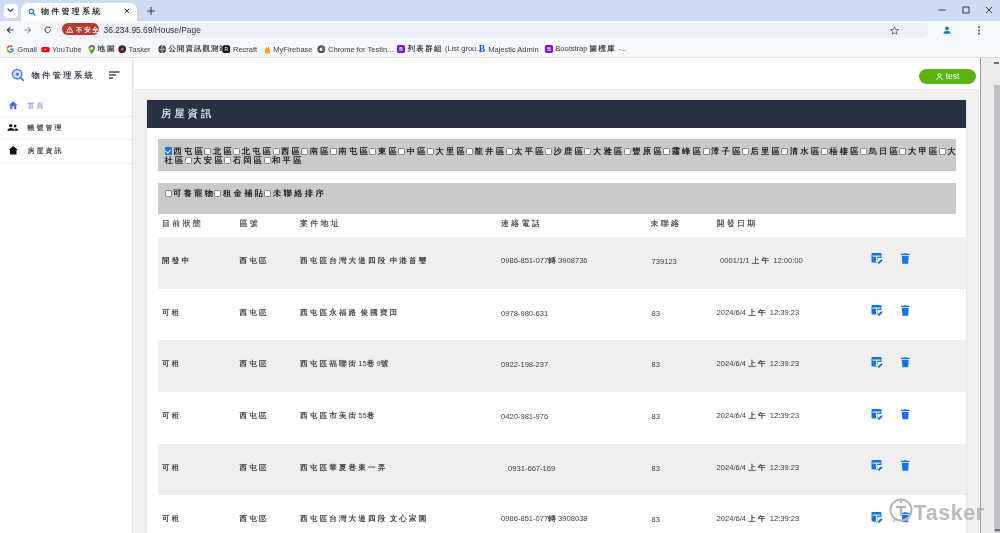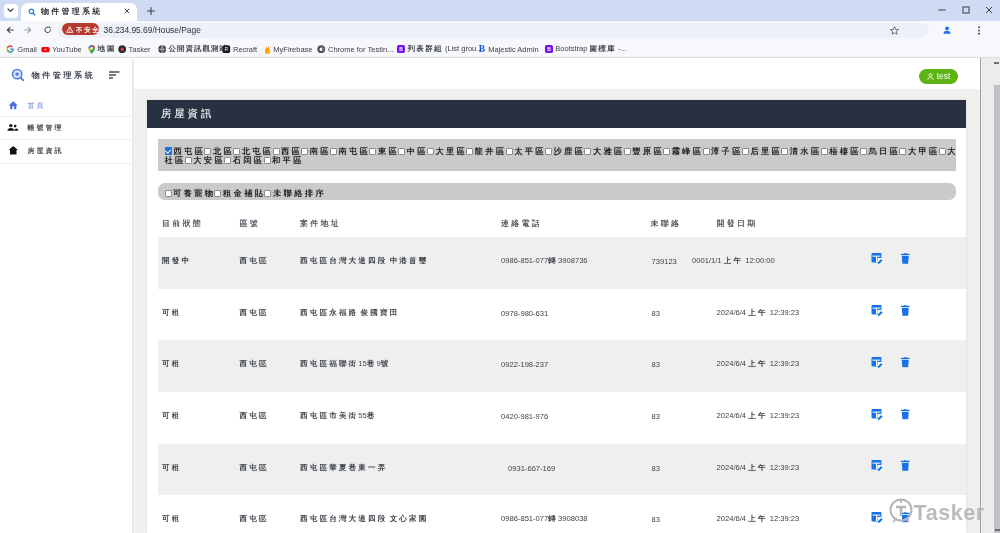--- a/index.html
+++ b/index.html
@@ -18,28 +18,28 @@
 #bookmarks { left:0; top:40px; width:1000px; height:18px; background:#f6f8fc; border-bottom:1px solid #d9dde4; }
 .bm { position:absolute; top:40px; height:18px; display:flex; align-items:center; font-size:7.5px; color:#3b3e42; }
 .bm svg, .bm .bico { margin-right:2.5px; }
 
 #page { left:0; top:59px; width:1000px; height:474px; background:#f0f0ef; }
 #sidebar { left:0; top:0; width:132.5px; height:474px; background:#fff; border-right:1px solid #e4e4e4; }
 #navbar { left:133.5px; top:0; width:846px; height:30px; background:#fff; }
 .menuitem { position:absolute; left:0; width:132px; height:23.3px; }
 .menuitem .mtext { position:absolute; left:27.5px; top:50%; transform:translateY(-50%); font-size:7px; color:#3f4347; letter-spacing:.28em; text-shadow:0 0 0.7px currentColor; }
 .mdiv { position:absolute; left:0; width:132px; border-top:1px solid #ededed; }
-#testbtn { left:919px; top:9.5px; width:39px; height:15.5px; background:#5cb312; border-radius:8px; color:#fff; font-size:8.3px; display:flex; align-items:center; justify-content:center; }
+#testbtn { left:919px; top:9.5px; width:57px; height:15.5px; background:#5cb312; border-radius:8px; color:#fff; font-size:8.3px; display:flex; align-items:center; justify-content:center; }
 
 #card { left:146.5px; top:40.7px; width:819.5px; height:433.3px; background:#fff; overflow:hidden; box-shadow:0 0 2px rgba(0,0,0,.12); }
 #cardhead { left:0; top:0; width:819.5px; height:28.3px; background:#273142; }
 #cardtitle { left:14.5px; top:7px; font-size:10.4px; color:#dfe1e4; }
 .panel { position:absolute; left:11.5px; width:798px; background:#cacaca; font-size:8.3px; color:#1d1d1d; }
 #panel1 { overflow:hidden; top:39.3px; height:32.5px; padding:8px 5px 0 6.5px; line-height:9.5px; white-space:nowrap; }
-#panel2 { overflow:hidden; top:83px; height:17px; padding:6.5px 5px 0 6.5px; line-height:9.5px;border-radius:7px; }
+#panel2 { overflow:hidden; top:83px; height:31px; padding:6.5px 5px 0 6.5px; line-height:9.5px; }
 .cb { display:inline-block; width:7px; height:7px; border:1px solid #8c8c8c; border-radius:1px; background:#fff; vertical-align:-1px; margin-right:1.5px; }
 .cbc { display:inline-block; width:7.5px; height:7.5px; border-radius:1px; background:#1f71d8; vertical-align:-1px; margin-right:1.5px; position:relative; }
 .cbc:after { content:""; position:absolute; left:1.7px; top:0.6px; width:2.6px; height:4.2px; border:solid #fff; border-width:0 1.2px 1.2px 0; transform:rotate(40deg); }
 .cl { margin-right:-1px; letter-spacing:.28em; text-shadow:0 0 0.7px currentColor; }
 
 .hcell { position:absolute; font-size:8px; color:#4e555b; top:118px; }
 .trow { position:absolute; left:11.5px; width:807.5px; height:51.7px; overflow:hidden; }
 .trow .c { position:absolute; top:24px; transform:translateY(-50%); font-size:7.6px; color:#3c4249; white-space:nowrap; }
 .trow a { color:#3c7edb; text-decoration:none; }
 .gray { background:#efefef; }
@@ -265,21 +265,21 @@
       <span class="hcell cjk" style="left:354.5px">連絡電話</span>
       <span class="hcell cjk" style="left:504px">未聯絡</span>
       <span class="hcell cjk" style="left:570px">開發日期</span>
 
       <div class="trow gray" style="top:137.3px">
         <span class="c cjk" style="left:4px">開發中</span>
         <span class="c cjk" style="left:81.5px">西屯區</span>
         <a class="c" style="left:142px"><span class="cjk">西屯區台灣大道四段</span> <span class="cjk">中港首璽</span></a>
         <span class="c" style="left:343px">0986-851-077<span class="cjk">轉</span>3908736</span>
         <span class="c" style="left:493.5px">739123</span>
-        <span class="c" style="left:534px">0001/1/1 <span class="cjk">上午</span> 12:00:00</span>
+        <span class="c" style="left:562px">0001/1/1 <span class="cjk">上午</span> 12:00:00</span>
         <svg class="icn" style="left:713px" width="12.5" height="12" viewBox="0 0 25 24">
             <rect x="1" y="2" width="20" height="19" rx="2" fill="#1572e8"></rect>
             <rect x="3" y="7.2" width="16" height="2" fill="#fff"></rect>
             <rect x="10" y="8" width="2.2" height="12" fill="#fff"></rect>
             <path d="M12.8 12 H25 V24 H12.8 Z" fill="#fff"></path>
             <path d="M14 20.5 L20.3 14.2 L23.2 17.1 L16.9 23.4 L13.8 23.6 Z" fill="#1572e8"></path>
           </svg>
         <svg class="icn" style="left:742px" width="10.5" height="11.5" viewBox="0 0 24 26">
             <path fill="#1572e8" d="M4 8 H20 L18.5 26 H5.5 Z M2 3.5 H8 L9.5 2 H14.5 L16 3.5 H22 V6 H2 Z"></path>
           </svg>

